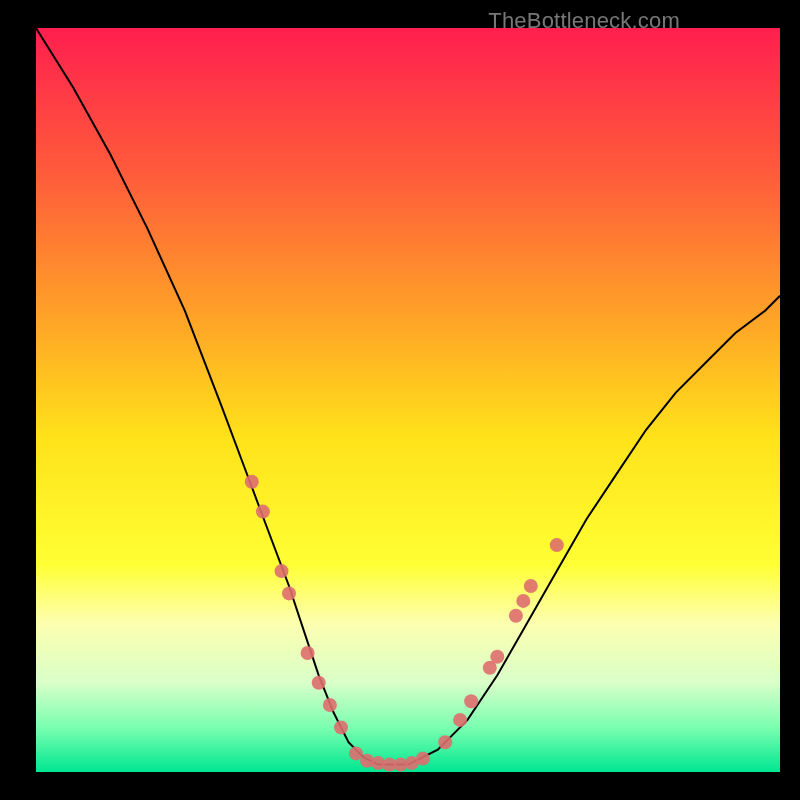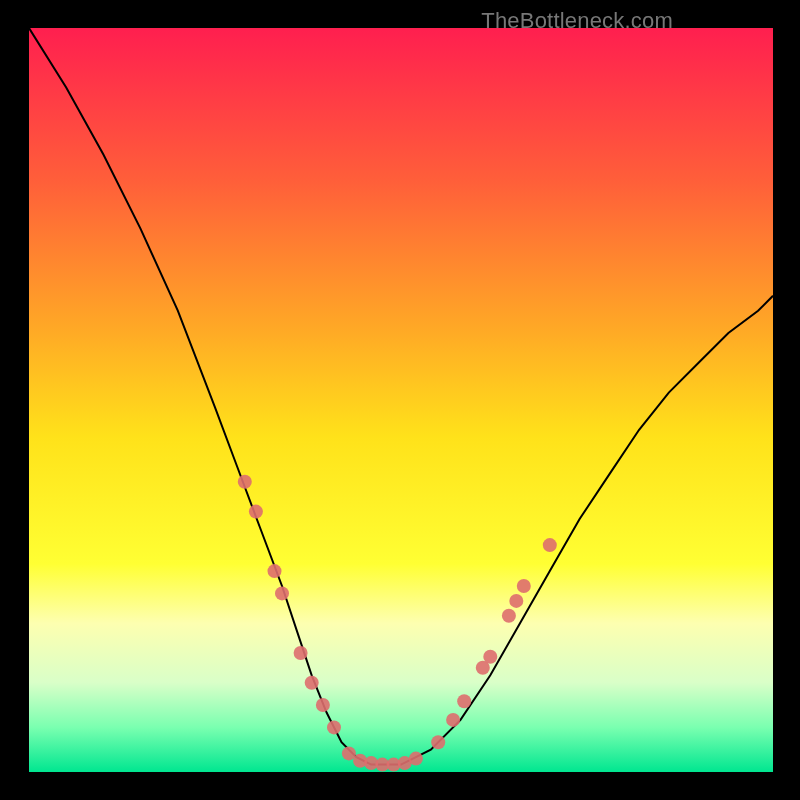--- a/index.html
+++ b/index.html
@@ -6,21 +6,21 @@
     margin: 0;
     padding: 0;
     width: 800px;
     height: 800px;
     overflow: hidden;
     background: #000;
     font-family: Arial, Helvetica, sans-serif;
   }
   .frame {
     position: absolute;
-    left: 1px; top: 0;
+    left: 8px; top: 0;
     width: 688px;
     height: 800px;
     background: #000;
   }
   .plot {
     position: absolute;
     left: 28px;
     top: 28px;
     width: 744px;
     height: 744px;

